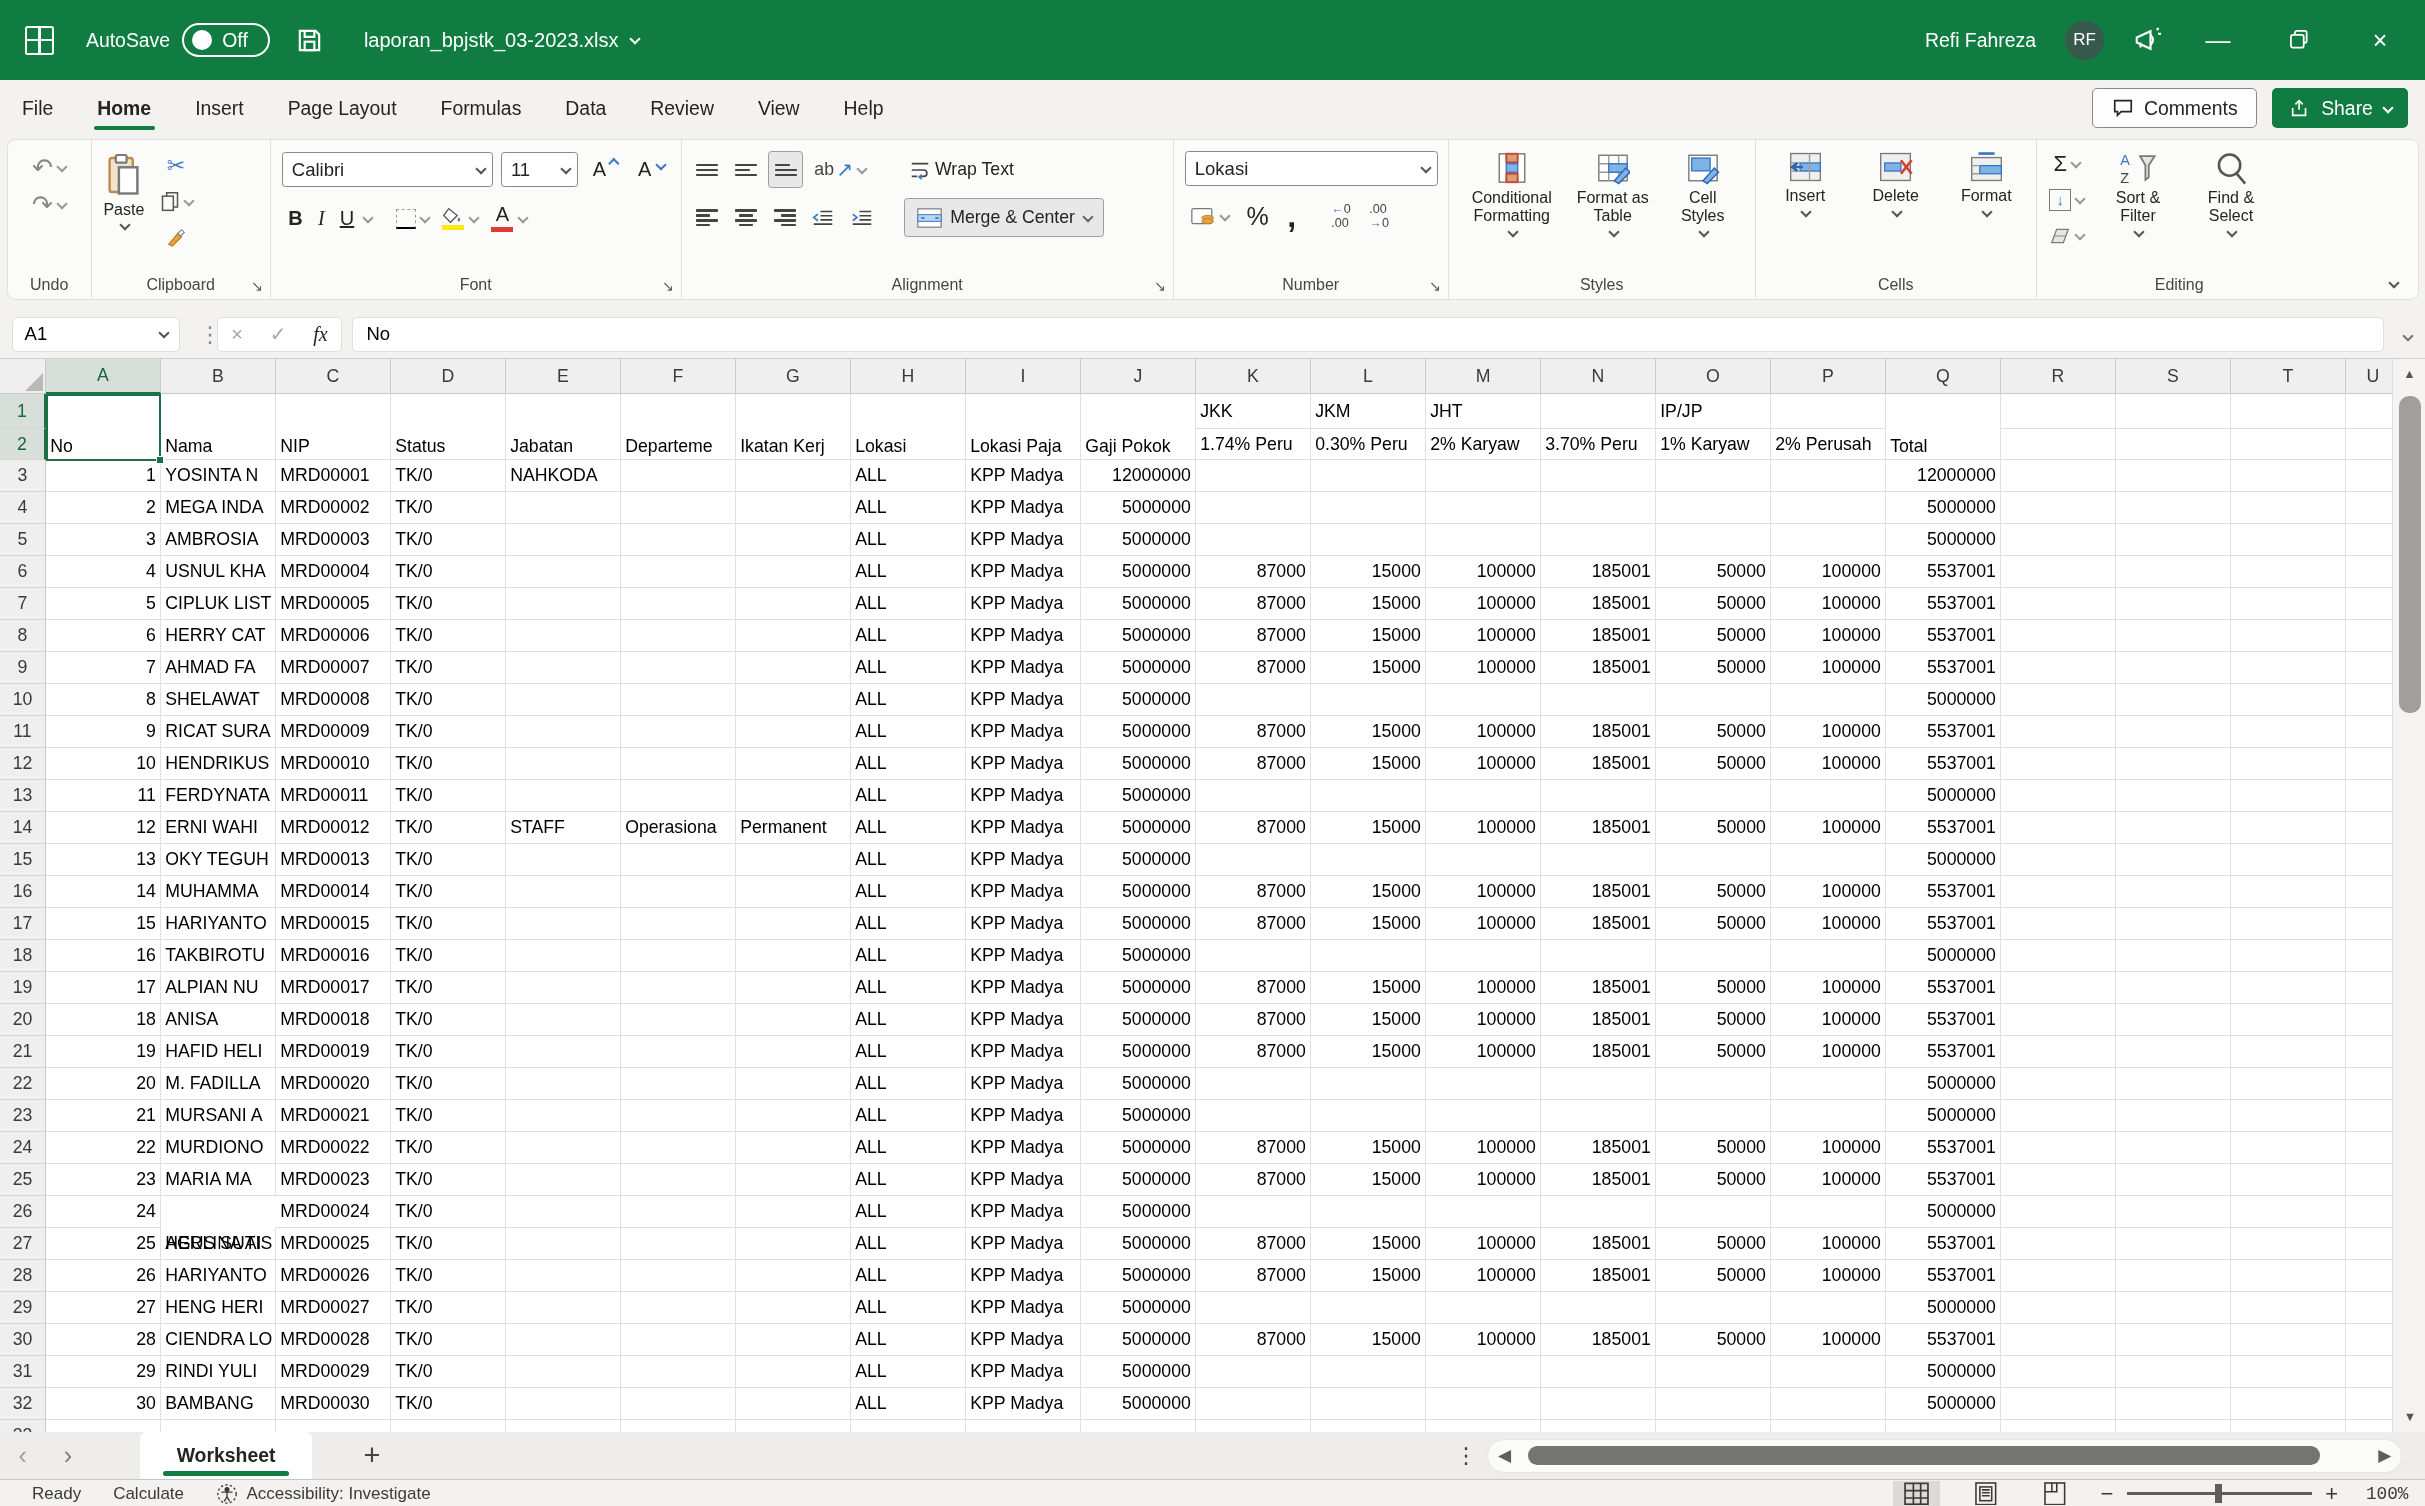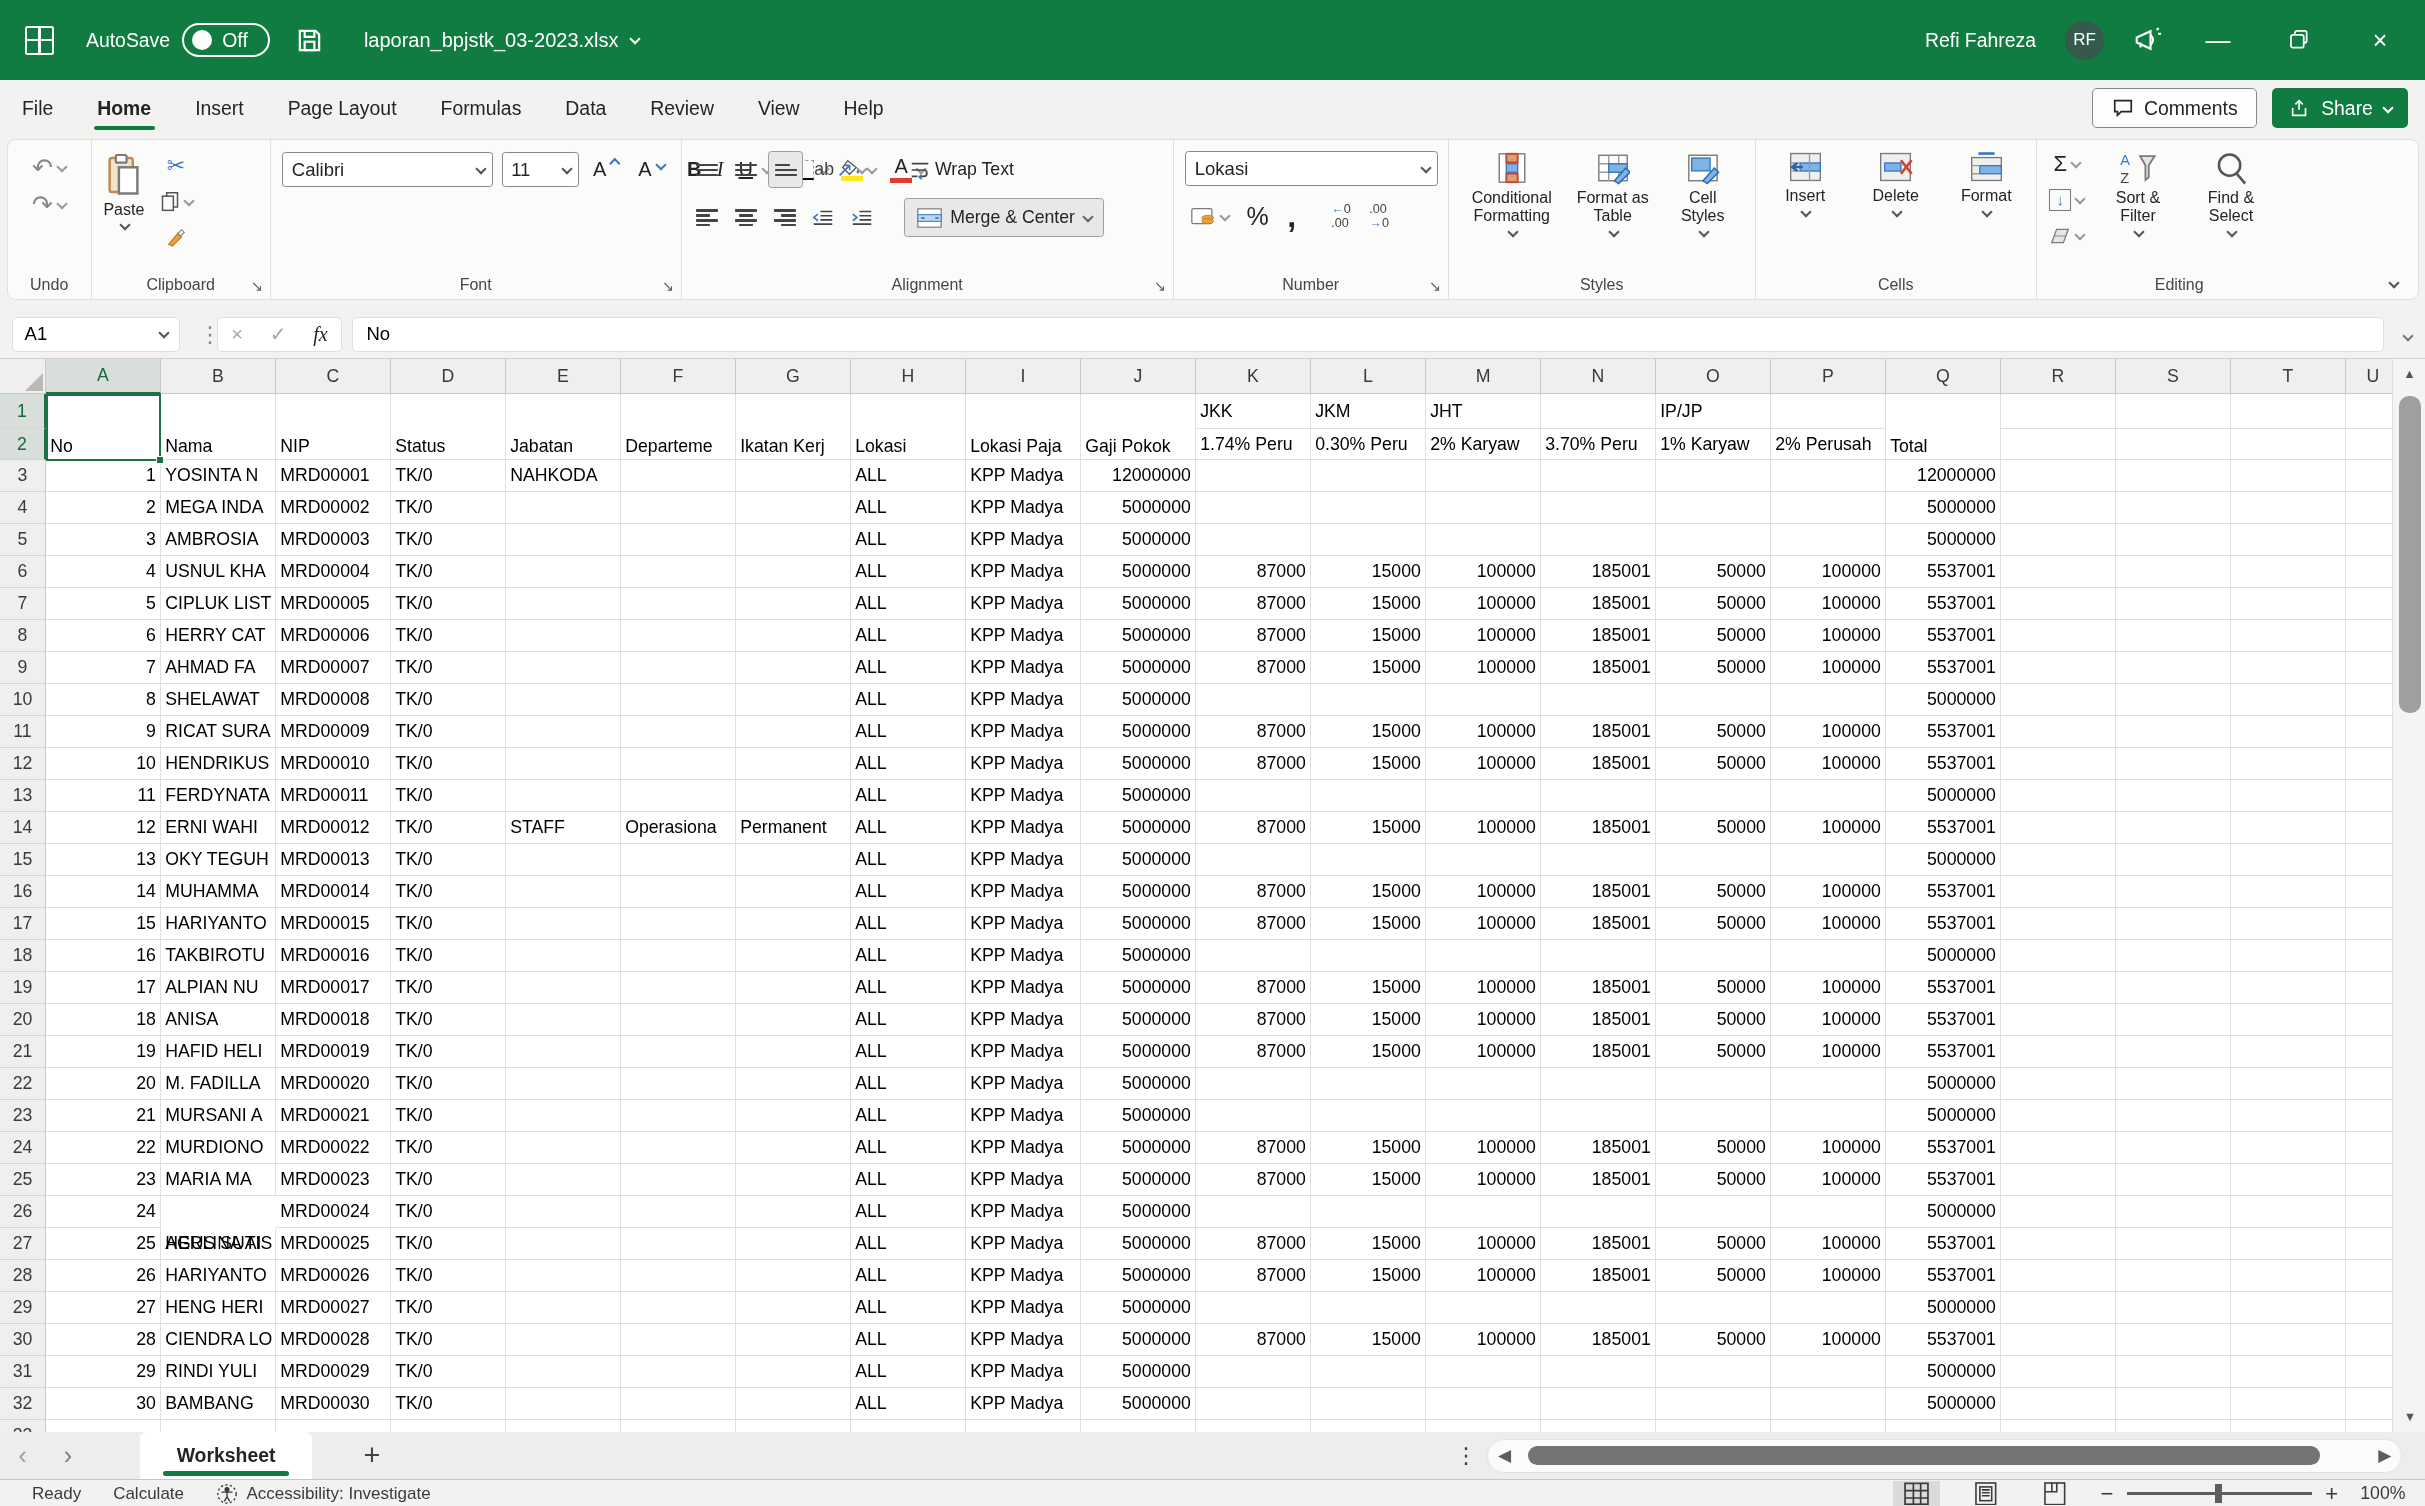--- a/index.html
+++ b/index.html
@@ -147,21 +147,21 @@
     color:#3B3A39; }
   #statusbar .sitem { margin-left:32px; display:flex; align-items:center; gap:8.4px; }
   #status-right { position:absolute; right:11.8px; top:0; height:100%; display:flex;
     align-items:center; gap:22px; }
   .viewbtn { width:47px; height:25px; display:flex; align-items:center; justify-content:center; }
   .viewbtn.active { background:#DCDAD8; }
   #zoom-slider { display:flex; align-items:center; gap:13.5px; }
   #zoom-track { position:relative; width:185px; height:2.1px; background:#605E5C; }
   #zoom-thumb { position:absolute; left:88px; top:-8.4px; width:7.6px; height:19.4px; background:#605E5C; }
   .zs { font-size:22px; color:#3B3A39; }
-  #zoom-pct { font-size:17.7px; min-width:54px; text-align:left; }
+  #zoom-pct { font-size:17.7px; min-width:54px; text-align:center;font-family:Liberation Mono, monospace; }
   svg { display:block; }
 </style>
 </head>
 <body>
 
 <div id="titlebar">
   <div class="app-icon"></div>
   <div id="autosave-wrap">
     <span class="tb-text">AutoSave</span>
     <div class="toggle">
@@ -274,21 +274,21 @@
           <path d="M4 20 L14 8 l4 4 L8 22 z" fill="#E8A33D" stroke="#B97A1E" stroke-width="1.2"></path>
           <path d="M14 8 l4-4 3 3 -4 4 z" fill="#fff" stroke="#7A7A7A" stroke-width="1.2"></path>
         </svg>
       </span>
     </div>
     <span class="glabel">Clipboard</span>
     <span class="launcher">↘</span>
   </div>
 
   <div class="rgroup" style="width:411px;">
-    <div style="display:flex; gap:11.8px; width:100%; padding:3.4px 5px;">
+    <div style="display:flex; flex-direction:column; gap:11.8px; width:100%; padding:3.4px 5px;">
       <div style="display:flex; gap:8.4px; align-items:center;">
         <div class="combo" style="width:211px;">
           <span>Calibri</span>
               <span class="chv"></span>
         </div>
         <div class="combo" style="width:77px;">
           <span>11</span>
               <span class="chv"></span>
         </div>
         <span class="rsmall fontbtn">A<span class="chv up" style="border-color:#3B78C3; margin-bottom:11.8px;"></span></span>

